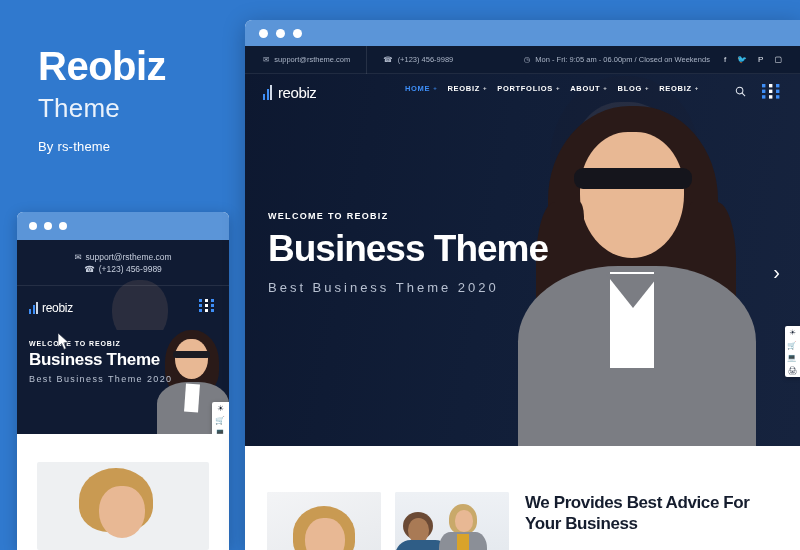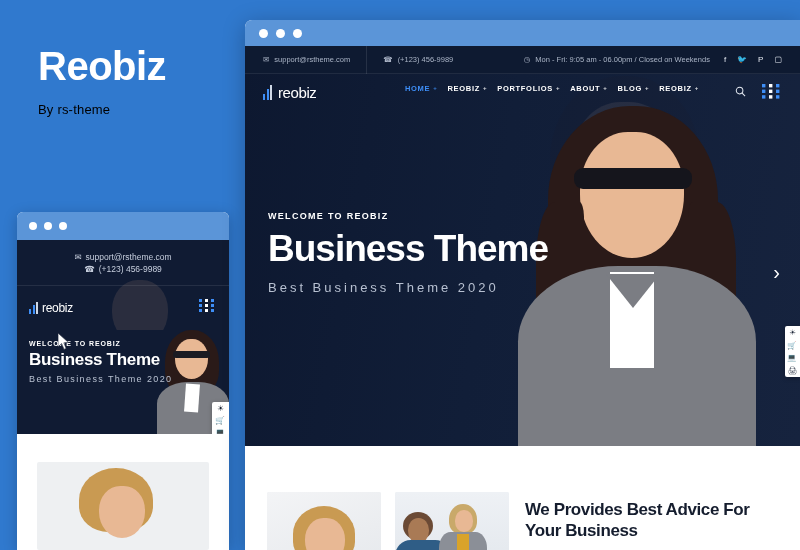--- a/index.html
+++ b/index.html
@@ -18,21 +18,21 @@
   #brand-block{ position:absolute; left:38px; top:45px; }
   #brand-title{
     font-size:40px; font-weight:bold; color:#ffffff; letter-spacing:-0.5px;
     line-height:1.05;
   }
   #brand-sub{
     font-size:26px; font-weight:300; color:#eaf2fb; margin-top:6px;
     letter-spacing:0.2px;
   }
   #brand-by{
-    font-size:13px; color:#000000; margin-top:15px; letter-spacing:0.2px;
+    font-size:13px; color:#ffffff; margin-top:15px; letter-spacing:0.2px;
   }
 
   
   #mobile-card{
     position:absolute; left:17px; top:212px; width:212px; height:338px;
     background:#ffffff; border-radius:6px 6px 0 0; overflow:hidden;
     box-shadow:0 3px 14px rgba(0,0,0,.22);
   }
   #mobile-titlebar{
     height:28px; background:#5b95d8; display:flex; align-items:center;
@@ -165,40 +165,41 @@
   #about-images{ display:flex; gap:14px; padding-top:20px; }
   .about-photo{
     width:114px; height:104px; border-radius:2px; overflow:hidden;
     position:relative; background:#eceff3;
   }
   #about-text{ flex:1; padding-top:20px; }
   #about-label{
     font-size:7.5px; font-weight:bold; color:#3e8ef7; letter-spacing:1.1px;
   }
   #about-title{
-    font-size:17px; font-weight:bold; color:#151d2e; margin-top:7px;
+    font-size:17px; font-weight:bold; color:#151d2e; 
     line-height:1.25; letter-spacing:-.4px;
   }
 
   
   #cursor{
     position:absolute; left:58px; top:333px; z-index:30;
     width:13px; height:18px;
   }
 
   .bars{ display:flex; align-items:flex-end; gap:1.5px; }
   .bars i{ display:block; width:2px; background:#3e8ef7; }
 </style>
 </head>
 <body>
 
 <div id="left-panel">
 
   <div id="brand-block">
     <div id="brand-title">Reobiz</div>
+    <div id="brand-sub">Theme</div>
     <div id="brand-by">By rs-theme</div>
   </div>
 
   <div id="mobile-card">
 
     <div id="mobile-titlebar">
       <span class="tb-dot"></span>
       <span class="tb-dot"></span>
       <span class="tb-dot"></span>
     </div>

